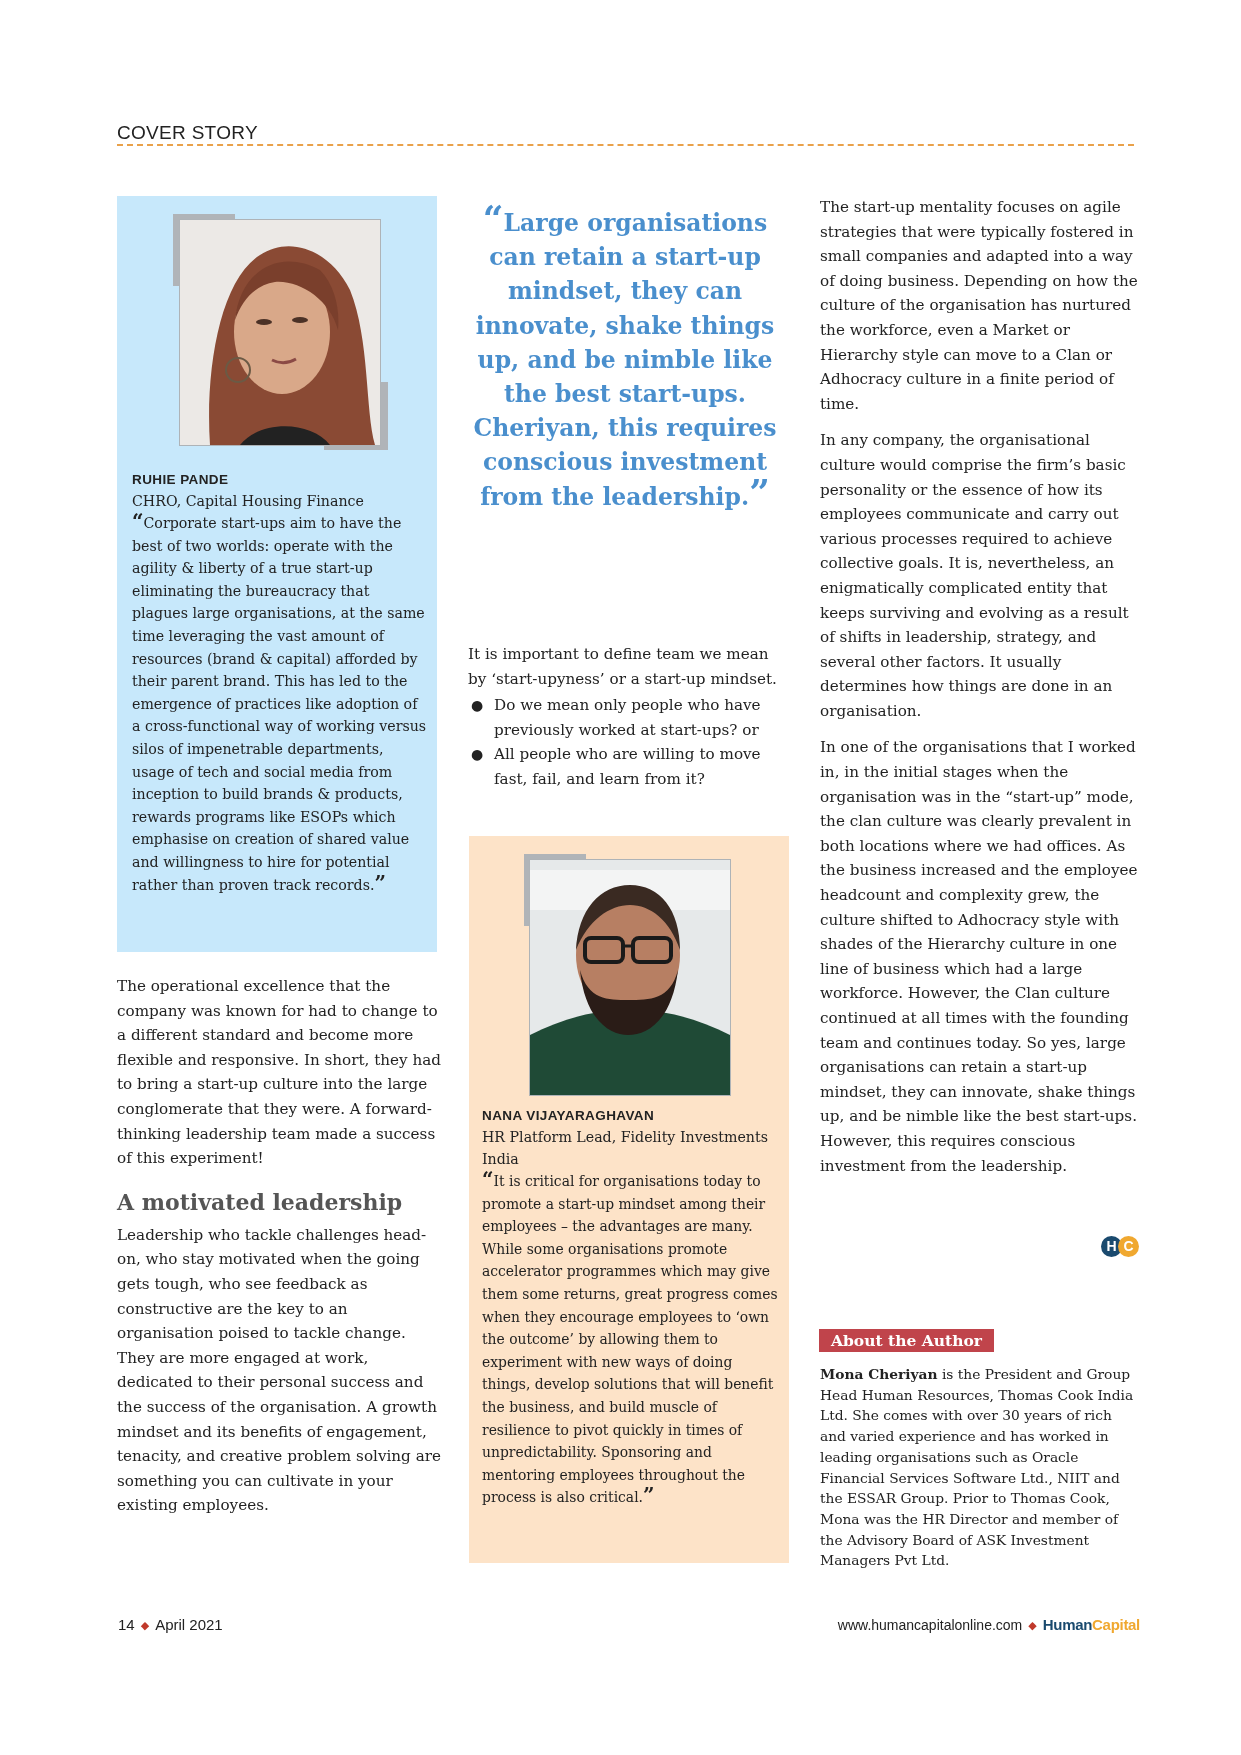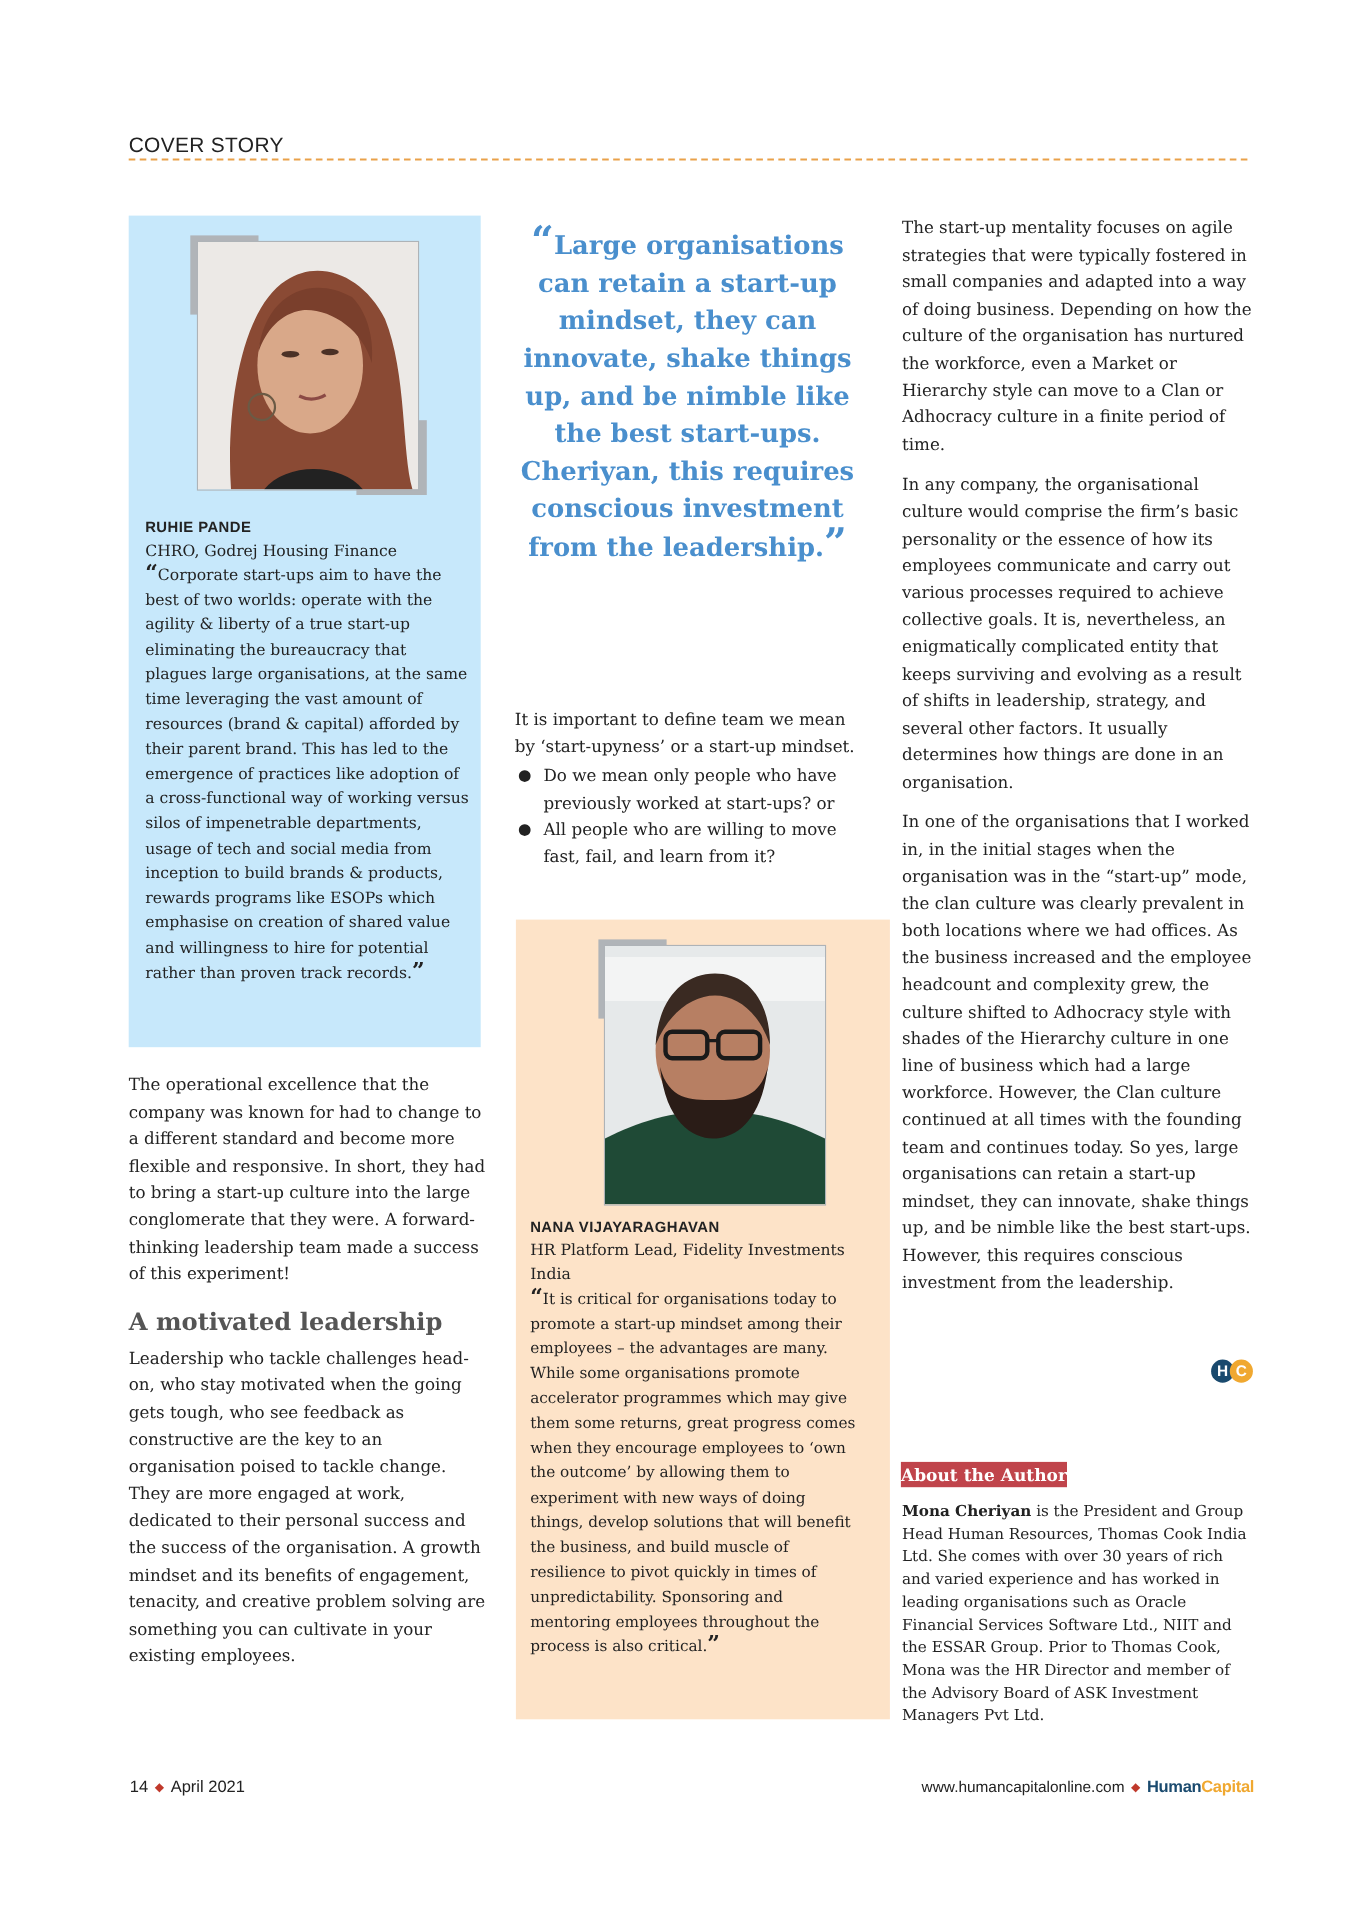--- a/index.html
+++ b/index.html
@@ -31,31 +31,31 @@
   .pull-quote { position: absolute; left: 470px; top: 206px; width: 310px; text-align: center;
          font-family: "DejaVu Serif", serif; font-weight: bold; font-size: 23.5px; line-height: 34.2px;
          color: #4a8fcd; }
   .pull-qmark { font-size: 36px; line-height: 10px; }
 
   .center-text { position: absolute; left: 468px; top: 642px; width: 320px; }
   .center-text ul { list-style: none; margin: 0; padding: 0; }
   .center-text li { position: relative; padding-left: 26px; }
   .center-text li .bullet { position: absolute; left: 3px; top: 0; font-size: 14px; }
 
-  .box-peach { position: absolute; left: 469px; top: 836px; width: 320px; height: 727px; background: #fde3c8; padding-left: 20px; }
+  .box-peach { position: absolute; left: 469px; top: 836px; width: 320px; height: 727px; background: #fde3c8; }
   .peach-inner { position: absolute; left: 13px; top: 270px; width: 302px; }
 
   
   .right-col { position: absolute; left: 820px; top: 195px; width: 320px; }
   .hc-logo { position: absolute; left: 1101px; top: 1236px; width: 40px; height: 22px; }
   .hc-dot { position: absolute; top: 0; width: 21px; height: 21px; border-radius: 50%;
          font-family: "Liberation Sans", sans-serif; font-weight: bold; font-size: 14px; color: #fff;
          text-align: center; line-height: 21px; }
 
-  .author-head { position: absolute; left: 819px; top: 1329px; height: 23px; padding: 0 0;
+  .author-head { position: absolute; left: 819px; top: 1329px; height: 23px; padding: 0 12px;
          background: #c0444b; color: #fff; font-family: "DejaVu Serif", serif; font-weight: bold;
          font-size: 15.5px; line-height: 23px; }
   .author-body { position: absolute; left: 820px; top: 1364px; width: 322px;
          font-family: "DejaVu Serif", serif; font-size: 13.8px; line-height: 20.7px; color: #222; }
 
   
   .left-text { position: absolute; left: 117px; top: 974px; width: 325px; }
   .subhead { font-family: "DejaVu Serif", serif; font-weight: bold; font-size: 22px; color: #555;
          margin: 16px 0 6px 0; line-height: 30px; }
 
@@ -87,21 +87,21 @@
         <ellipse cx="84" cy="102" rx="8" ry="3" fill="#4b3126"></ellipse>
         <ellipse cx="120" cy="100" rx="8" ry="3" fill="#4b3126"></ellipse>
         <path d="M92 140 Q104 146 116 139" stroke="#8b4a45" stroke-width="3" fill="none"></path>
         <circle cx="58" cy="150" r="12" fill="none" stroke="#6b5a45" stroke-width="2"></circle>
         <path d="M60 225 C80 200 130 200 150 225 Z" fill="#222"></path>
       </svg>
     </div>
   </div>
   <div class="blue-inner">
     <div class="profile-name">RUHIE PANDE</div>
-    <div class="profile-role">CHRO, Godrej Housing Finance</div>
+    <div class="profile-role">CHRO, Capital Housing Finance</div>
     <div class="profile-quote"><span class="qmark">“</span><span>Corporate start-ups aim to have the best of two worlds: operate with the agility &amp; liberty of a true start-up eliminating the bureaucracy that plagues large organisations, at the same time leveraging the vast amount of resources (brand &amp; capital) afforded by their parent brand. This has led to the emergence of practices like adoption of a cross-functional way of working versus silos of impenetrable departments, usage of tech and social media from inception to build brands &amp; products, rewards programs like ESOPs which emphasise on creation of shared value and willingness to hire for potential rather than proven track records.</span><span class="qmark">”</span></div>
   </div>
 </div>
 
 <div class="left-text body-text">
   <p>The operational excellence that the company was known for had to change to a different standard and become more flexible and responsive. In short, they had to bring a start-up culture into the large conglomerate that they were. A forward-thinking leadership team made a success of this experiment!</p>
   <div class="subhead">A motivated leadership</div>
   <p>Leadership who tackle challenges head-on, who stay motivated when the going gets tough, who see feedback as constructive are the key to an organisation poised to tackle change. They are more engaged at work, dedicated to their personal success and the success of the organisation. A growth mindset and its benefits of engagement, tenacity, and creative problem solving are something you can cultivate in your existing employees.</p>
 </div>
 

